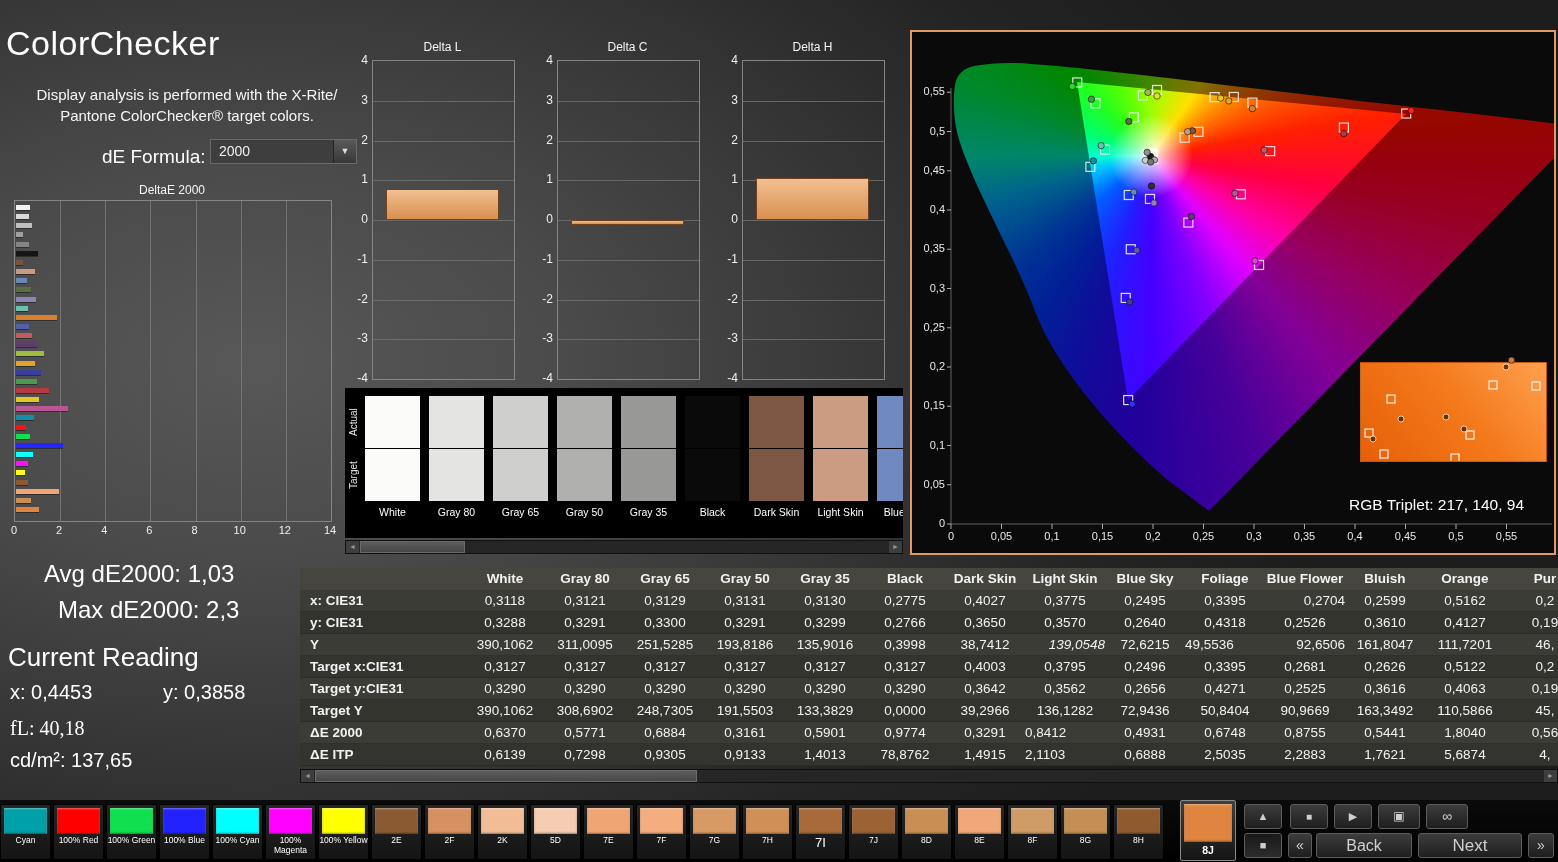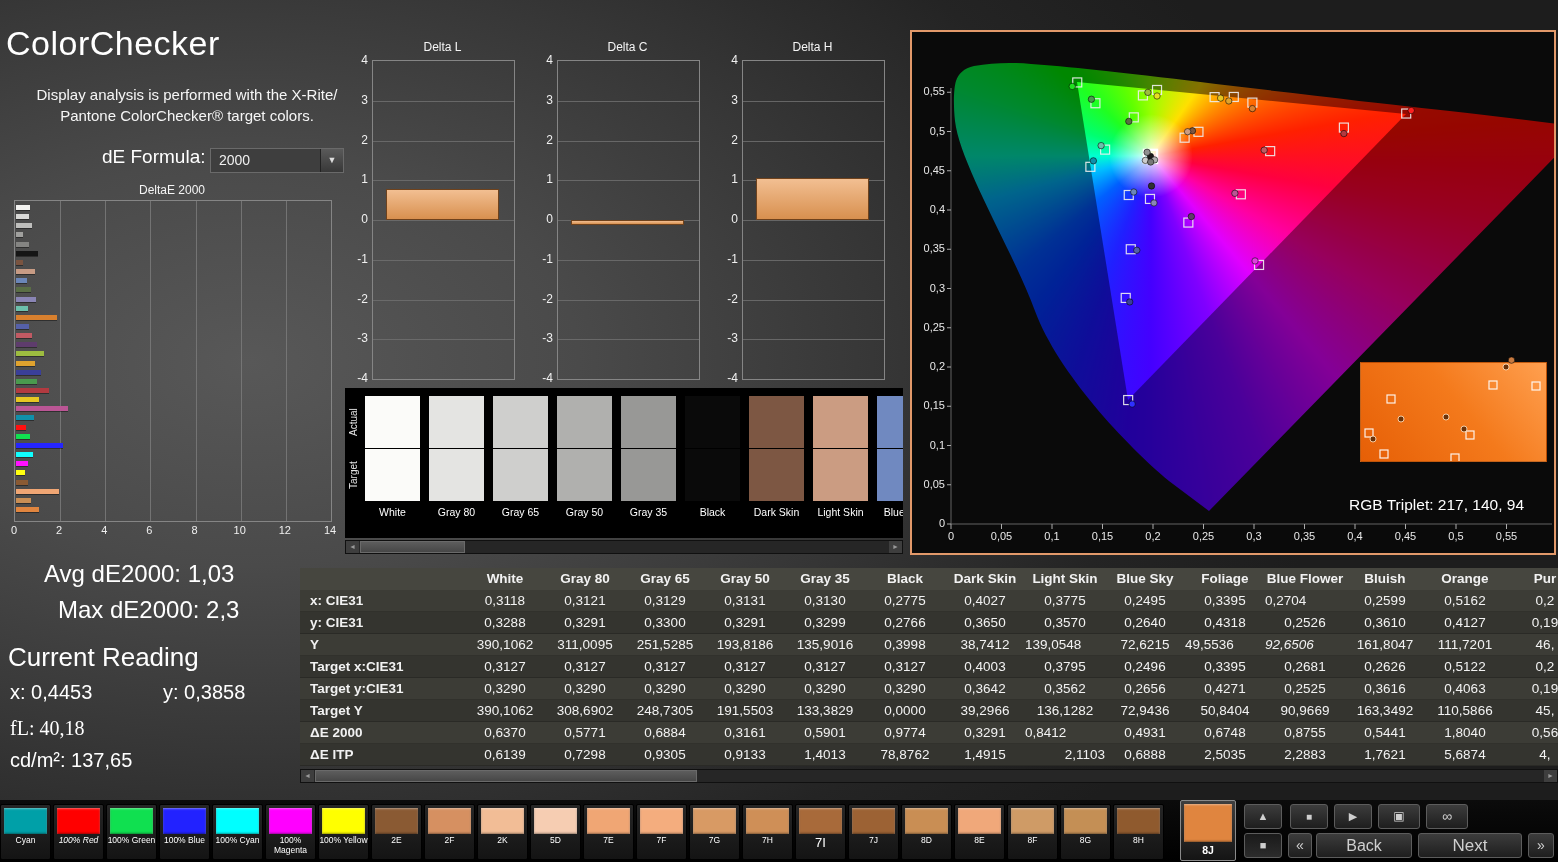--- a/index.html
+++ b/index.html
@@ -1,21 +1,21 @@
 <!DOCTYPE html>
 <html><head>
 <meta charset="utf-8">
 <style>
   html,body{margin:0;padding:0;background:#1d1d1d;}
   body{width:1558px;height:862px;overflow:hidden;font-family:"Liberation Sans",sans-serif;color:#fff;position:relative;}
   #app{position:absolute;inset:0;background:radial-gradient(1100px 680px at 16% 42%, #585858 0%, #4a4a4a 30%, #363636 58%, #242424 82%, #1d1d1d 100%);}
   #title{position:absolute;left:6px;top:24px;font-size:34px;color:#fff;letter-spacing:.5px;}
   #intro{position:absolute;left:20px;top:84px;width:334px;text-align:center;font-size:15px;line-height:1.4;color:#f6f6f6;}
   #deLabel{position:absolute;left:102px;top:146px;font-size:19px;color:#fff;}
-  #deSelect{position:absolute;left:210px;top:148px;width:134px;height:25px;background:#3e3e3e;border:1px solid #6a6a6a;box-sizing:border-box;}
+  #deSelect{position:absolute;left:210px;top:139px;width:147px;height:25px;background:#3e3e3e;border:1px solid #6a6a6a;box-sizing:border-box;}
   #deSelect .val{position:absolute;left:8px;top:0;line-height:23px;font-size:14px;color:#f0f0f0;}
   #deSelect .arr{position:absolute;right:0;top:0;width:22px;height:23px;background:linear-gradient(#5a5a5a,#383838);border-left:1px solid #222;color:#ddd;font-size:9px;line-height:23px;text-align:center;}
   #mini-title{position:absolute;left:14px;top:183px;width:316px;text-align:center;font-size:12px;color:#f5f5f5;}
   #mini-chart{position:absolute;left:14px;top:200px;width:316px;height:345px;}
   #mini-plot{position:absolute;left:0;top:0;width:316px;height:320px;border:1px solid #858585;}
   #strip{position:absolute;left:345px;top:388px;width:558px;height:150px;background:#000;overflow:hidden;}
   .rot{position:absolute;left:3px;width:12px;color:#e5e5e5;font-size:10px;writing-mode:vertical-rl;transform:rotate(180deg);text-align:center;}
   #rot-actual{top:8px;height:52px;}
   #rot-target{top:61px;height:52px;}
   #stat-avg{position:absolute;left:44px;top:560px;font-size:24px;}
@@ -179,21 +179,21 @@
         <div style="flex: 0 0 auto; width: 80px; height: 22px; line-height: 22px; text-align: center; overflow: hidden;">0,3118</div>
         <div style="flex: 0 0 auto; width: 80px; height: 22px; line-height: 22px; text-align: center; overflow: hidden;">0,3121</div>
         <div style="flex: 0 0 auto; width: 80px; height: 22px; line-height: 22px; text-align: center; overflow: hidden;">0,3129</div>
         <div style="flex: 0 0 auto; width: 80px; height: 22px; line-height: 22px; text-align: center; overflow: hidden;">0,3131</div>
         <div style="flex: 0 0 auto; width: 80px; height: 22px; line-height: 22px; text-align: center; overflow: hidden;">0,3130</div>
         <div style="flex: 0 0 auto; width: 80px; height: 22px; line-height: 22px; text-align: center; overflow: hidden;">0,2775</div>
         <div style="flex: 0 0 auto; width: 80px; height: 22px; line-height: 22px; text-align: center; overflow: hidden;">0,4027</div>
         <div style="flex: 0 0 auto; width: 80px; height: 22px; line-height: 22px; text-align: center; overflow: hidden;">0,3775</div>
         <div style="flex: 0 0 auto; width: 80px; height: 22px; line-height: 22px; text-align: center; overflow: hidden;">0,2495</div>
         <div style="flex: 0 0 auto; width: 80px; height: 22px; line-height: 22px; text-align: center; overflow: hidden;">0,3395</div>
-        <div style="flex: 0 0 auto; width: 80px; height: 22px; line-height: 22px; text-align: left; overflow: hidden;">0,2704</div>
+        <div style="flex: 0 0 auto; width: 80px; height: 22px; line-height: 22px; text-align: right; overflow: hidden;">0,2704</div>
         <div style="flex: 0 0 auto; width: 80px; height: 22px; line-height: 22px; text-align: center; overflow: hidden;">0,2599</div>
         <div style="flex: 0 0 auto; width: 80px; height: 22px; line-height: 22px; text-align: center; overflow: hidden;">0,5162</div>
         <div style="flex: 0 0 auto; width: 80px; height: 22px; line-height: 22px; text-align: center; overflow: hidden;">0,2</div>
       </div>
       <div style="position: absolute; left: 0px; top: 44px; width: 1285px; height: 22px; display: flex; background: rgb(52, 52, 47); border-bottom: 1px solid rgba(0, 0, 0, 0.18); box-sizing: border-box;">
         <div style="flex: 0 0 auto; width: 165px; height: 22px; line-height: 22px; text-align: left; font-weight: bold; padding-left: 10px; box-sizing: border-box; overflow: hidden;">y: CIE31</div>
         <div style="flex: 0 0 auto; width: 80px; height: 22px; line-height: 22px; text-align: center; overflow: hidden;">0,3288</div>
         <div style="flex: 0 0 auto; width: 80px; height: 22px; line-height: 22px; text-align: center; overflow: hidden;">0,3291</div>
         <div style="flex: 0 0 auto; width: 80px; height: 22px; line-height: 22px; text-align: center; overflow: hidden;">0,3300</div>
         <div style="flex: 0 0 auto; width: 80px; height: 22px; line-height: 22px; text-align: center; overflow: hidden;">0,3291</div>
@@ -210,24 +210,24 @@
       </div>
       <div style="position: absolute; left: 0px; top: 66px; width: 1285px; height: 22px; display: flex; background: rgb(60, 60, 54); border-bottom: 1px solid rgba(0, 0, 0, 0.18); box-sizing: border-box;">
         <div style="flex: 0 0 auto; width: 165px; height: 22px; line-height: 22px; text-align: left; font-weight: bold; padding-left: 10px; box-sizing: border-box; overflow: hidden;">Y</div>
         <div style="flex: 0 0 auto; width: 80px; height: 22px; line-height: 22px; text-align: center; overflow: hidden;">390,1062</div>
         <div style="flex: 0 0 auto; width: 80px; height: 22px; line-height: 22px; text-align: center; overflow: hidden;">311,0095</div>
         <div style="flex: 0 0 auto; width: 80px; height: 22px; line-height: 22px; text-align: center; overflow: hidden;">251,5285</div>
         <div style="flex: 0 0 auto; width: 80px; height: 22px; line-height: 22px; text-align: center; overflow: hidden;">193,8186</div>
         <div style="flex: 0 0 auto; width: 80px; height: 22px; line-height: 22px; text-align: center; overflow: hidden;">135,9016</div>
         <div style="flex: 0 0 auto; width: 80px; height: 22px; line-height: 22px; text-align: center; overflow: hidden;">0,3998</div>
         <div style="flex: 0 0 auto; width: 80px; height: 22px; line-height: 22px; text-align: center; overflow: hidden;">38,7412</div>
-        <div style="flex: 0 0 auto; width: 80px; height: 22px; line-height: 22px; text-align: left; overflow: hidden;">139,0548</div>
+        <div style="flex: 0 0 auto; width: 80px; height: 22px; line-height: 22px; text-align: right; overflow: hidden; font-style: italic;">139,0548</div>
         <div style="flex: 0 0 auto; width: 80px; height: 22px; line-height: 22px; text-align: center; overflow: hidden;">72,6215</div>
         <div style="flex: 0 0 auto; width: 80px; height: 22px; line-height: 22px; text-align: left; overflow: hidden;">49,5536</div>
-        <div style="flex: 0 0 auto; width: 80px; height: 22px; line-height: 22px; text-align: left; overflow: hidden; font-style: italic;">92,6506</div>
+        <div style="flex: 0 0 auto; width: 80px; height: 22px; line-height: 22px; text-align: right; overflow: hidden;">92,6506</div>
         <div style="flex: 0 0 auto; width: 80px; height: 22px; line-height: 22px; text-align: center; overflow: hidden;">161,8047</div>
         <div style="flex: 0 0 auto; width: 80px; height: 22px; line-height: 22px; text-align: center; overflow: hidden;">111,7201</div>
         <div style="flex: 0 0 auto; width: 80px; height: 22px; line-height: 22px; text-align: center; overflow: hidden;">46,</div>
       </div>
       <div style="position: absolute; left: 0px; top: 88px; width: 1285px; height: 22px; display: flex; background: rgb(52, 52, 47); border-bottom: 1px solid rgba(0, 0, 0, 0.18); box-sizing: border-box;">
         <div style="flex: 0 0 auto; width: 165px; height: 22px; line-height: 22px; text-align: left; font-weight: bold; padding-left: 10px; box-sizing: border-box; overflow: hidden;">Target x:CIE31</div>
         <div style="flex: 0 0 auto; width: 80px; height: 22px; line-height: 22px; text-align: center; overflow: hidden;">0,3127</div>
         <div style="flex: 0 0 auto; width: 80px; height: 22px; line-height: 22px; text-align: center; overflow: hidden;">0,3127</div>
         <div style="flex: 0 0 auto; width: 80px; height: 22px; line-height: 22px; text-align: center; overflow: hidden;">0,3127</div>
         <div style="flex: 0 0 auto; width: 80px; height: 22px; line-height: 22px; text-align: center; overflow: hidden;">0,3127</div>
@@ -295,21 +295,21 @@
       </div>
       <div style="position: absolute; left: 0px; top: 176px; width: 1285px; height: 22px; display: flex; background: rgb(52, 52, 47); border-bottom: 1px solid rgba(0, 0, 0, 0.18); box-sizing: border-box;">
         <div style="flex: 0 0 auto; width: 165px; height: 22px; line-height: 22px; text-align: left; font-weight: bold; padding-left: 10px; box-sizing: border-box; overflow: hidden;">ΔE ITP</div>
         <div style="flex: 0 0 auto; width: 80px; height: 22px; line-height: 22px; text-align: center; overflow: hidden;">0,6139</div>
         <div style="flex: 0 0 auto; width: 80px; height: 22px; line-height: 22px; text-align: center; overflow: hidden;">0,7298</div>
         <div style="flex: 0 0 auto; width: 80px; height: 22px; line-height: 22px; text-align: center; overflow: hidden;">0,9305</div>
         <div style="flex: 0 0 auto; width: 80px; height: 22px; line-height: 22px; text-align: center; overflow: hidden;">0,9133</div>
         <div style="flex: 0 0 auto; width: 80px; height: 22px; line-height: 22px; text-align: center; overflow: hidden;">1,4013</div>
         <div style="flex: 0 0 auto; width: 80px; height: 22px; line-height: 22px; text-align: center; overflow: hidden;">78,8762</div>
         <div style="flex: 0 0 auto; width: 80px; height: 22px; line-height: 22px; text-align: center; overflow: hidden;">1,4915</div>
-        <div style="flex: 0 0 auto; width: 80px; height: 22px; line-height: 22px; text-align: right; overflow: hidden;">2,1103</div>
+        <div style="flex: 0 0 auto; width: 80px; height: 22px; line-height: 22px; text-align: left; overflow: hidden;">2,1103</div>
         <div style="flex: 0 0 auto; width: 80px; height: 22px; line-height: 22px; text-align: center; overflow: hidden;">0,6888</div>
         <div style="flex: 0 0 auto; width: 80px; height: 22px; line-height: 22px; text-align: center; overflow: hidden;">2,5035</div>
         <div style="flex: 0 0 auto; width: 80px; height: 22px; line-height: 22px; text-align: center; overflow: hidden;">2,2883</div>
         <div style="flex: 0 0 auto; width: 80px; height: 22px; line-height: 22px; text-align: center; overflow: hidden;">1,7621</div>
         <div style="flex: 0 0 auto; width: 80px; height: 22px; line-height: 22px; text-align: center; overflow: hidden;">5,6874</div>
         <div style="flex: 0 0 auto; width: 80px; height: 22px; line-height: 22px; text-align: center; overflow: hidden;">4,</div>
       </div>
     </div>
 
   <div id="cie">
@@ -444,21 +444,21 @@
       </div>
   </div>
 
   <div id="toolbar">
       <div style="position: absolute; left: 0px; top: 4px; width: 51px; height: 56px; background: linear-gradient(rgb(38, 38, 38), rgb(20, 20, 20)); border: 1px solid rgb(0, 0, 0); border-radius: 2px; box-sizing: border-box;">
         <div style="position: absolute; left: 3px; right: 3px; top: 3px; height: 26px; background: rgb(0, 160, 168); box-shadow: rgba(255, 255, 255, 0.4) 0px 1px 2px inset, rgba(0, 0, 0, 0.4) 0px -1px 2px inset;"></div>
         <div style="position: absolute; left: 0px; right: 0px; top: 31px; font-size: 8.5px; line-height: 1.15; text-align: center; color: rgb(255, 255, 255);">Cyan</div>
       </div>
       <div style="position: absolute; left: 53px; top: 4px; width: 51px; height: 56px; background: linear-gradient(rgb(38, 38, 38), rgb(20, 20, 20)); border: 1px solid rgb(0, 0, 0); border-radius: 2px; box-sizing: border-box;">
         <div style="position: absolute; left: 3px; right: 3px; top: 3px; height: 26px; background: rgb(255, 0, 0); box-shadow: rgba(255, 255, 255, 0.4) 0px 1px 2px inset, rgba(0, 0, 0, 0.4) 0px -1px 2px inset;"></div>
-        <div style="position: absolute; left: 0px; right: 0px; top: 31px; font-size: 8.5px; line-height: 1.15; text-align: center; color: rgb(255, 255, 255); font-style: italic;">100% Red</div>
+        <div style="position: absolute; left: 0px; right: 0px; top: 31px; font-size: 8.5px; line-height: 1.15; text-align: center; color: rgb(255, 255, 255);">100% Red</div>
       </div>
       <div style="position: absolute; left: 106px; top: 4px; width: 51px; height: 56px; background: linear-gradient(rgb(38, 38, 38), rgb(20, 20, 20)); border: 1px solid rgb(0, 0, 0); border-radius: 2px; box-sizing: border-box;">
         <div style="position: absolute; left: 3px; right: 3px; top: 3px; height: 26px; background: rgb(16, 224, 80); box-shadow: rgba(255, 255, 255, 0.4) 0px 1px 2px inset, rgba(0, 0, 0, 0.4) 0px -1px 2px inset;"></div>
         <div style="position: absolute; left: 0px; right: 0px; top: 31px; font-size: 8.5px; line-height: 1.15; text-align: center; color: rgb(255, 255, 255);">100% Green</div>
       </div>
       <div style="position: absolute; left: 159px; top: 4px; width: 51px; height: 56px; background: linear-gradient(rgb(38, 38, 38), rgb(20, 20, 20)); border: 1px solid rgb(0, 0, 0); border-radius: 2px; box-sizing: border-box;">
         <div style="position: absolute; left: 3px; right: 3px; top: 3px; height: 26px; background: rgb(34, 34, 255); box-shadow: rgba(255, 255, 255, 0.4) 0px 1px 2px inset, rgba(0, 0, 0, 0.4) 0px -1px 2px inset;"></div>
         <div style="position: absolute; left: 0px; right: 0px; top: 31px; font-size: 8.5px; line-height: 1.15; text-align: center; color: rgb(255, 255, 255);">100% Blue</div>
       </div>
       <div style="position: absolute; left: 212px; top: 4px; width: 51px; height: 56px; background: linear-gradient(rgb(38, 38, 38), rgb(20, 20, 20)); border: 1px solid rgb(0, 0, 0); border-radius: 2px; box-sizing: border-box;">

